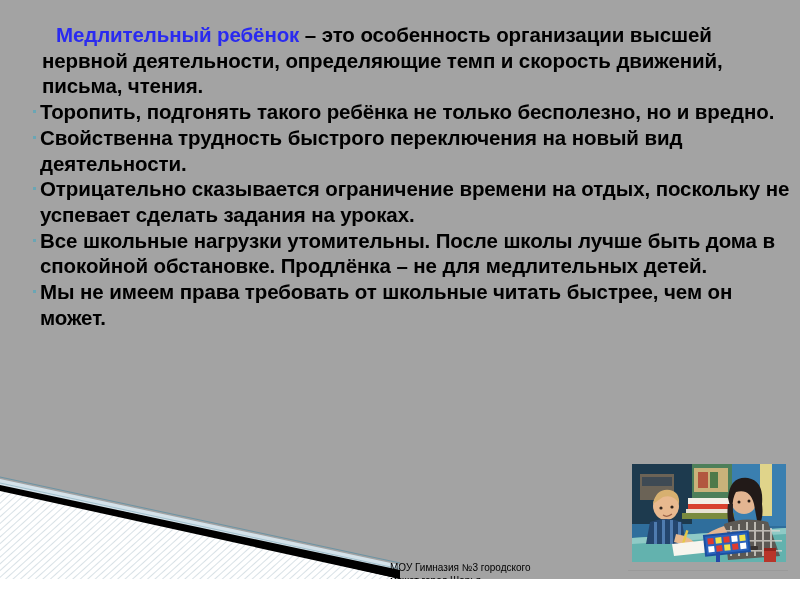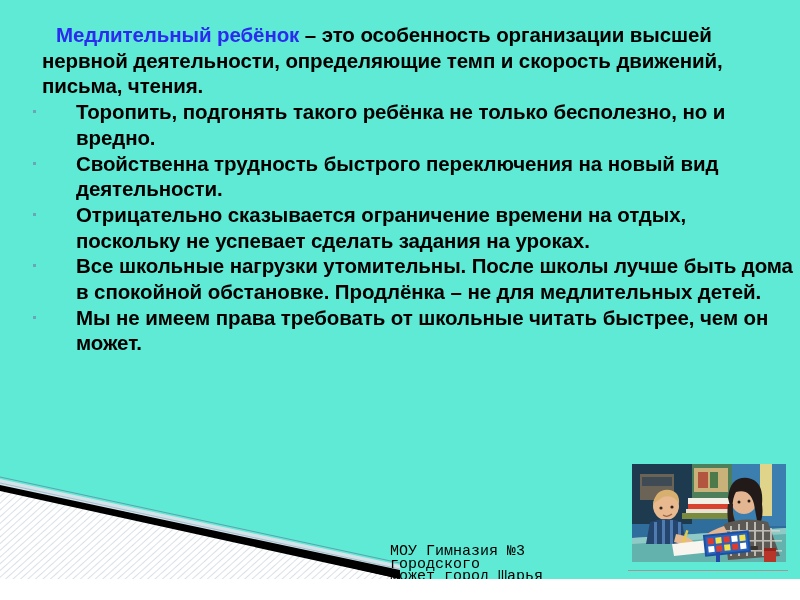--- a/index.html
+++ b/index.html
@@ -6,21 +6,21 @@
     margin: 0;
     padding: 0;
     background: #ffffff;
   }
 
   #slide {
     position: relative;
     width: 800px;
     height: 579px;
     overflow: hidden;
-    background: #5eead4;
+    background: #a3a3a3;
     font-family: "Liberation Sans", sans-serif;
   }
 
   
   .deco {
     position: absolute;
     left: 0;
     bottom: 0;
     width: 400px;
     height: 110px;
@@ -37,21 +37,21 @@
     width: 800px;
   }
 
   .para {
     position: relative;
     color: #000000;
     font-weight: bold;
     font-size: 20.5px;
     line-height: 25.7px;
     letter-spacing: -0.1px;
-    padding-left: 76px;
+    padding-left: 40px;
     padding-right: 6px;
     margin: 0;
   }
 
   
   .para.lead {
     padding-left: 42px;
     text-indent: 14px;
   }
 
@@ -86,27 +86,26 @@
     top: 570px;
     width: 160px;
     height: 1px;
     background: #9a9a9a;
   }
 
   
   .footer {
     position: absolute;
     left: 390px;
-    top: 546px;
+    top: 562px;
     width: 230px;
     color: #000000;
-    font-size: 15px;
+    font-size: 10px;
     line-height: 12.5px;
     font-weight: normal;
-    font-family: Liberation Mono, monospace;
   }
 </style>
 </head>
 <body>
 
 <div id="slide">
 
   <div class="deco">
     <svg width="400" height="110" viewBox="0 0 400 110" xmlns="http://www.w3.org/2000/svg" aria-hidden="true">
       <defs>

